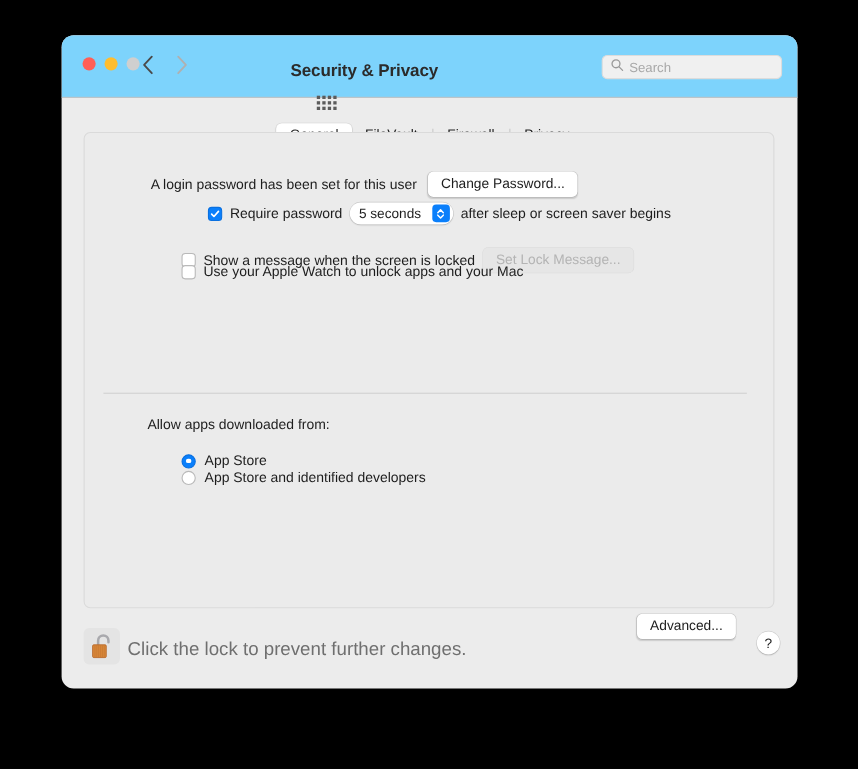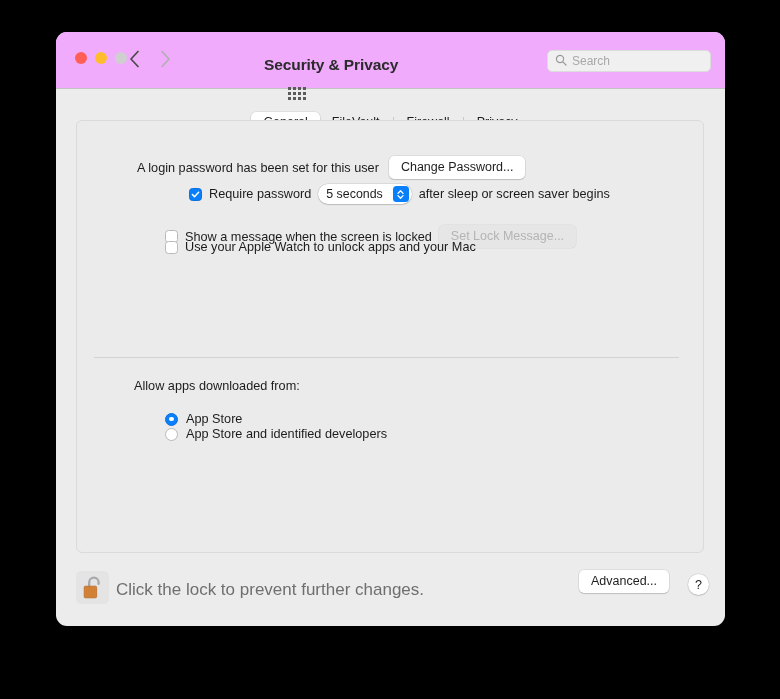--- a/index.html
+++ b/index.html
@@ -23,21 +23,21 @@
     background: #ececec;
     border-radius: 11px;
     overflow: hidden;
     box-shadow: 0 14px 44px rgba(0,0,0,0.55);
   }
 
   
   .titlebar {
     position: relative;
     height: 57px;
-    background: #f0abfc;
+    background: #7dd3fc;
     border-bottom: 1px solid #c2c2c2;
   }
 
   .traffic-lights {
     position: absolute;
     left: 19px;
     top: 20px;
     display: flex;
     gap: 8px;
   }
@@ -301,21 +301,21 @@
     position: absolute;
     left: 60px;
     top: 22px;
     font-size: 17px;
     color: #6f6f6f;
   }
 
   .advanced-btn {
     position: absolute;
     right: 56px;
-    top: 12px;
+    top: 0;
     margin-left: 14px;
   }
 
   .help-btn {
     position: absolute;
     right: 16px;
     top: 16px;
     width: 21px; height: 21px;
     border-radius: 50%;
     background: #ffffff;

